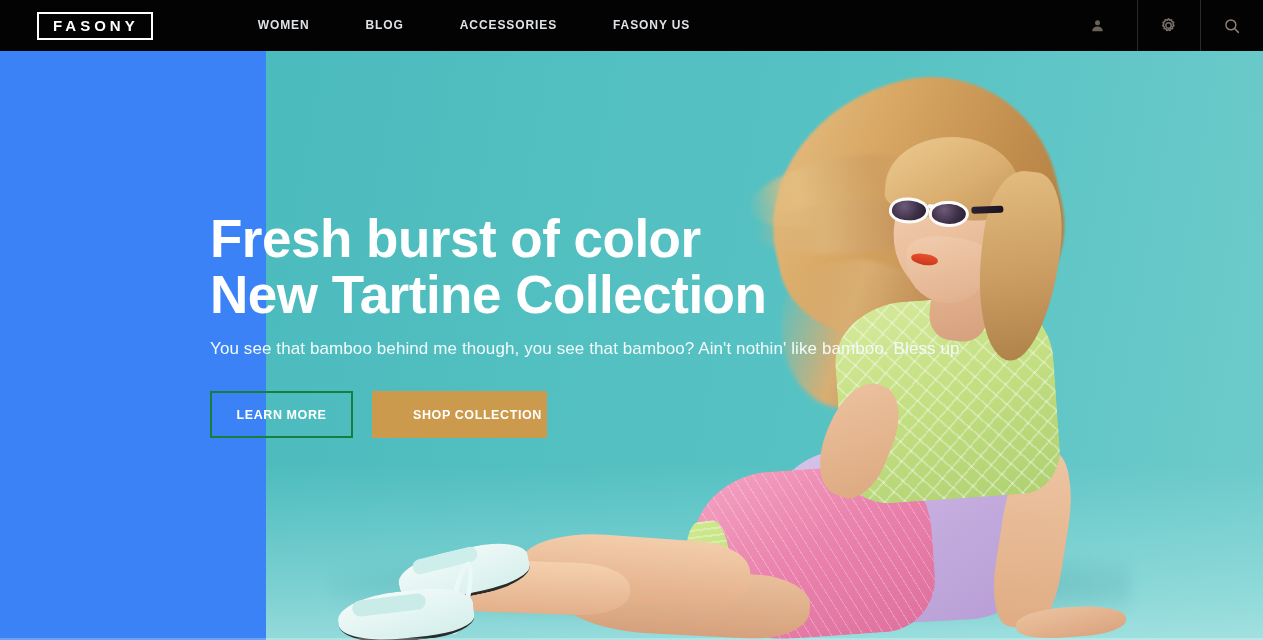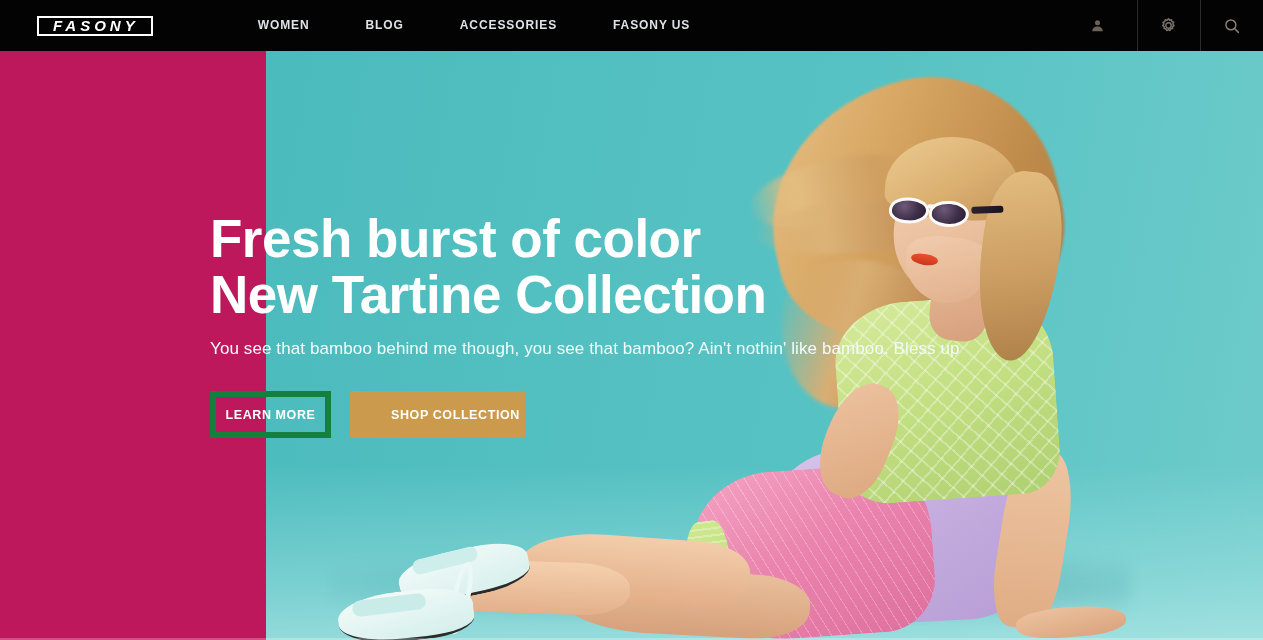--- a/index.html
+++ b/index.html
@@ -35,22 +35,21 @@
     display: flex;
     align-items: center;
     padding-left: 37px;
   }
   .logo-box {
     border: 2px solid #ffffff;
     padding: 5px 12px 6px 14px;
     display: flex;
     align-items: center;
     justify-content: center;
-    height: 20px;
-    font-style: italic;
+    height: 28px;
   }
   .logo-text {
     color: #ffffff;
     font-size: 15px;
     font-weight: bold;
     letter-spacing: 4.0px;
     line-height: 1;
     white-space: nowrap;
   }
 
@@ -96,21 +95,21 @@
   .action-cell.account { width: 80px; }
 
   .icon-svg { display: block; }
 
   
   .hero {
     position: absolute;
     top: 51px; left: 0;
     width: 1263px;
     height: 589px;
-    background: #be185d;
+    background: #3b82f6;
     overflow: hidden;
   }
 
   
   .photo-plate {
     position: absolute;
     top: 0; left: 266px;
     width: 997px; height: 589px;
     background: linear-gradient(100deg, #4cbbbd 0%, #57c2c3 55%, #6ecbcb 100%);
   }
@@ -433,22 +432,22 @@
     justify-content: center;
     font-size: 12.5px;
     font-weight: bold;
     letter-spacing: 0.6px;
     color: #ffffff;
     cursor: pointer;
     user-select: none;
     white-space: nowrap;
   }
   .btn-outline {
-    width: 121px;
-    border: 6px solid #15803d;
+    width: 143px;
+    border: 2px solid #15803d;
     background: transparent;
   }
   .btn-solid {
     width: 175px;
     border: none;
     background: #cc9a4c;
     padding-left: 36px;
   }
 
   .page-bottom-edge {

